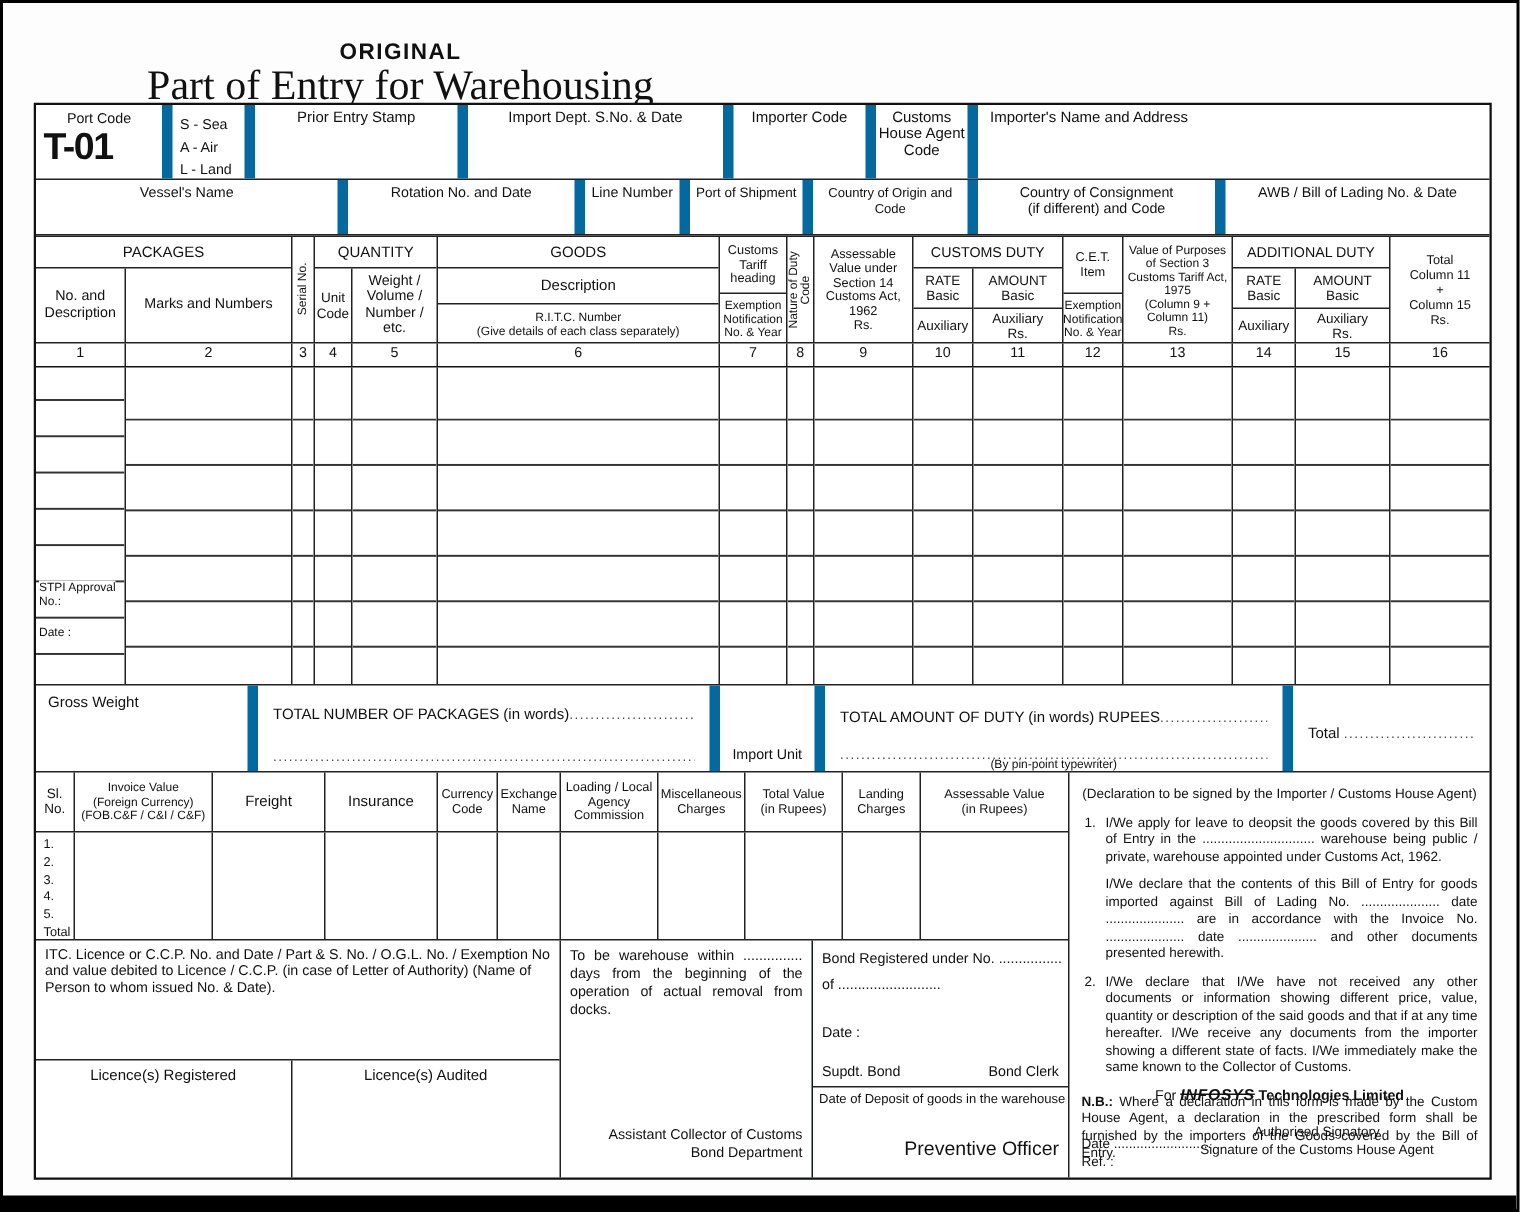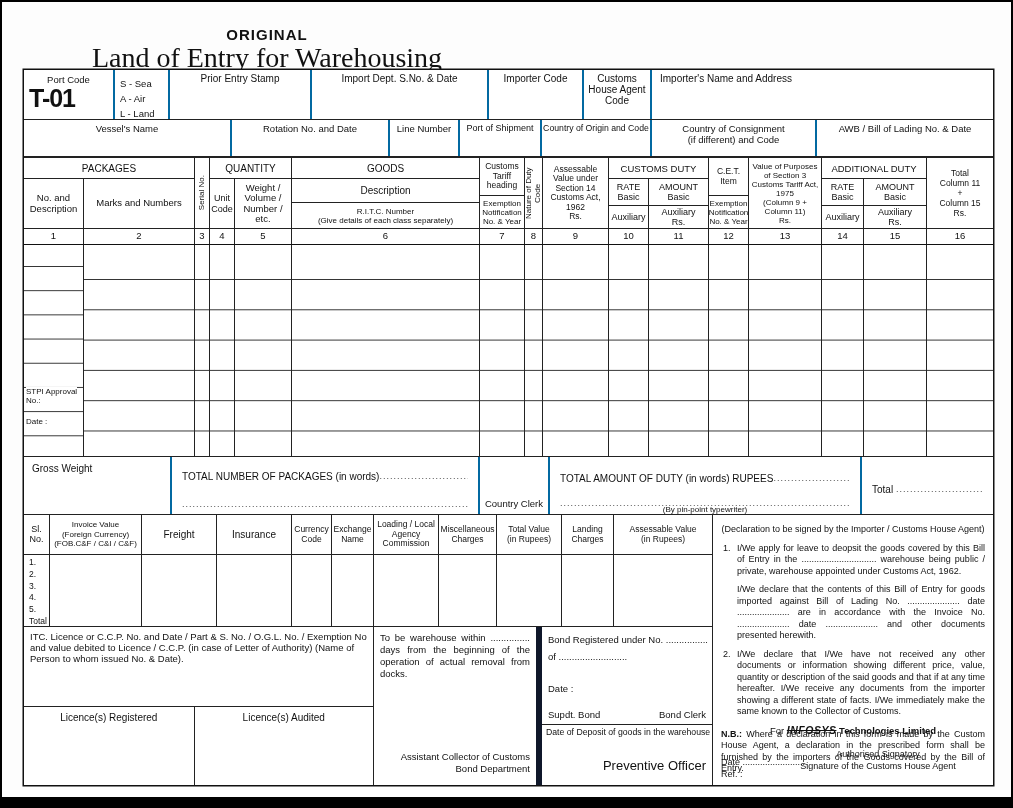--- a/index.html
+++ b/index.html
@@ -3,21 +3,21 @@
 <meta charset="utf-8">
 <style>
   *{margin:0;padding:0;box-sizing:border-box;}
   body{background:#fff;margin:0;font-family:"Liberation Sans",sans-serif;color:#111;}
   .page{position:relative;width:1013px;height:808px;background:#fdfdfd;border:2px solid #000;overflow:hidden;}
   .titleblock{position:absolute;left:35px;top:24px;width:460px;text-align:center;}
   .t-orig{font-size:15px;font-weight:bold;letter-spacing:1px;}
   .t-main{font-family:"Liberation Serif",serif;font-size:28px;line-height:30px;}
   .form{position:absolute;left:22px;top:68px;width:969px;height:715px;box-shadow:0 0 0 1.5px #111;background:#fff;}
   .r{display:flex;border-bottom:1px solid #222;}
-  .c{border-right:2px solid #0369a1;position:relative;}
+  .c{border-right:7px solid #0369a1;position:relative;}
   .nbr{border-right:none !important;}
   .lt{padding-top:3px;text-align:center;font-size:10px;line-height:11px;}
   .pre{white-space:pre-line;}
   .vtxt{writing-mode:vertical-rl;transform:rotate(180deg);font-size:8px;line-height:8.5px;text-align:center;}
   
   .row1{height:50px;}
   .pc-label{font-size:9.5px;text-align:center;padding-top:4px;}
   .pc-val{font-size:25px;font-weight:bold;line-height:26px;padding-left:5px;letter-spacing:-1px;}
   .modes{font-size:9.5px;line-height:15px;padding:6px 0 0 5px;white-space:pre-line;}
   
@@ -64,21 +64,21 @@
   .invh{display:flex;height:40px;border-bottom:1px solid #222;}
   .ih{border-right:1px solid #222;display:flex;align-items:center;justify-content:center;text-align:center;font-size:8.5px;line-height:9.5px;padding:1px;}
   .invb{display:flex;height:72px;border-bottom:1px solid #222;}
   .ib{border-right:1px solid #222;}
   .slno{font-size:8.5px;line-height:11.8px;padding:2px 0 0 5px;white-space:pre-line;}
   .bot{display:flex;height:158px;}
   .itc{width:350px;border-right:1px solid #222;display:flex;flex-direction:column;}
   .itc-text{height:80px;padding:4px 6px;font-size:9.5px;line-height:11px;border-bottom:1px solid #222;}
   .lic{flex:1;display:flex;}
   .lic-cell{border-right:1px solid #222;text-align:center;font-size:10px;padding-top:5px;}
-  .mid{width:168px;border-right:6px solid #0f172a;position:relative;}
+  .mid{width:168px;border-right:1px solid #0f172a;position:relative;}
   .wh-text{padding:5px 6px;font-size:9.5px;line-height:12px;text-align:justify;}
   .asst{position:absolute;bottom:10px;right:6px;font-size:9.5px;line-height:12px;text-align:right;white-space:pre-line;}
   .bond{width:170px;position:relative;font-size:9.5px;}
   .bond-l1{position:absolute;top:7px;left:6px;right:4px;white-space:nowrap;overflow:hidden;}
   .bond-l2{position:absolute;top:24px;left:6px;}
   .bond-date{position:absolute;top:56px;left:6px;}
   .bond-sup{position:absolute;top:82px;left:6px;right:6px;display:flex;justify-content:space-between;}
   .bond-div{position:absolute;top:97px;left:0;right:0;border-top:1px solid #222;}
   .bond-dep{position:absolute;top:100px;left:4px;right:2px;font-size:8.7px;white-space:nowrap;overflow:hidden;}
   .prev{position:absolute;bottom:12px;right:6px;font-size:13px;}
@@ -98,21 +98,21 @@
   .sig-date{position:absolute;top:242px;left:8px;}
   .sig-ref{position:absolute;top:254px;left:8px;}
   .botbar{position:absolute;left:0;right:0;top:795px;height:11px;background:#000;}
 </style>
 </head>
 <body>
 
 <div class="page">
   <div class="titleblock">
     <div class="t-orig">ORIGINAL</div>
-    <div class="t-main">Land of Entry for Warehousing</div>
+    <div class="t-main">Part of Entry for Warehousing</div>
   </div>
 
   <div class="form">
 
     <div class="r row1">
       <div class="c" style="width:91px">
         <div class="pc-label">Port Code</div>
         <div class="pc-val">T-01</div>
       </div>
       <div class="c" style="width:55px">
@@ -326,21 +326,21 @@
       <div class="c" style="width:308px">
         <div class="leadline" style="top:14px">
           <span>TOTAL NUMBER OF PACKAGES (in words)</span>
           <span class="leader">................................................................................................................................................................</span>
         </div>
         <div class="leadline" style="top:42px">
           <span class="leader">................................................................................................................................................................</span>
         </div>
       </div>
       <div class="c" style="width:70px">
-        <div class="impclerk">Country Clerk</div>
+        <div class="impclerk">Import Unit</div>
       </div>
       <div class="c" style="width:312px">
         <div class="leadline" style="top:16px">
           <span>TOTAL AMOUNT OF DUTY (in words) RUPEES</span>
           <span class="leader">................................................................................................................................................................</span>
         </div>
         <div class="leadline" style="top:41px">
           <span class="leader">................................................................................................................................................................</span>
         </div>
         <div class="pin">(By pin-point typewriter)</div>

